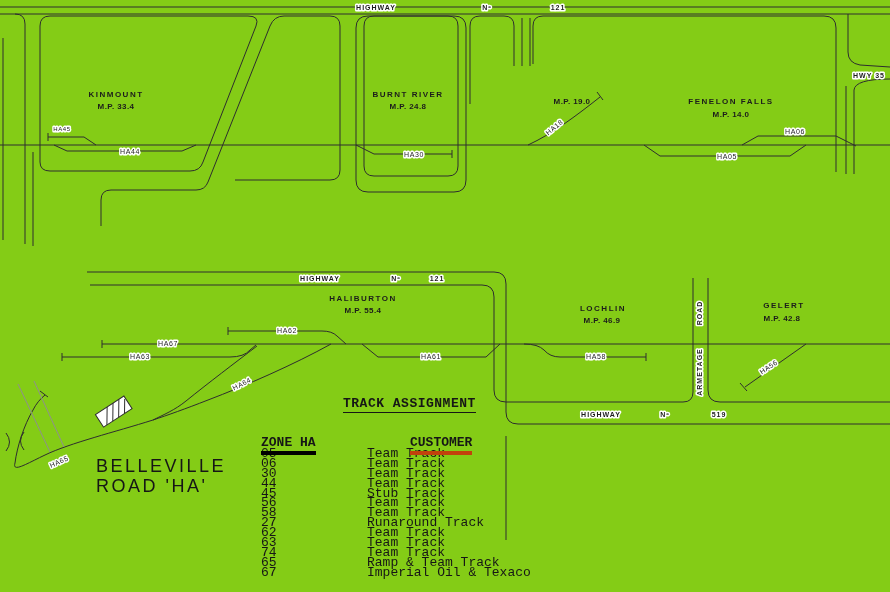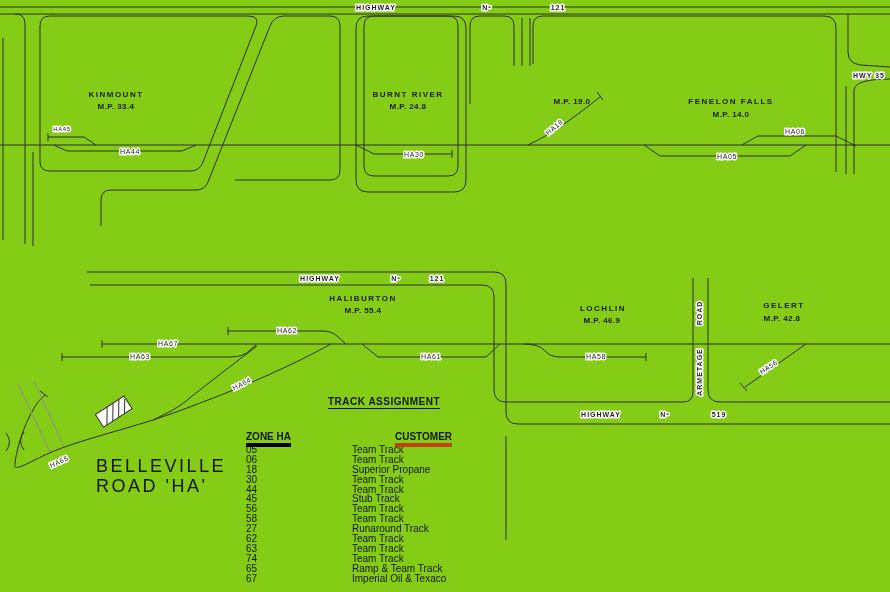--- a/index.html
+++ b/index.html
@@ -9,22 +9,22 @@
   svg path, svg line{fill:none;stroke:#2e2e2e;stroke-width:1;}
   svg .gray{stroke:#8f8f8f;}
   svg text{fill:#1c1c1c;font-family:"Liberation Sans",sans-serif;}
   svg .lbl{font-size:7px;letter-spacing:0.6px;text-anchor:middle;
            paint-order:stroke;stroke:#fff;stroke-width:3px;stroke-linejoin:round;}
   svg .tiny{font-size:6px;}
   svg .road-lbl{font-size:7px;font-weight:bold;letter-spacing:1px;text-anchor:middle;
            paint-order:stroke;stroke:#fff;stroke-width:3px;stroke-linejoin:round;}
   svg .sta{font-size:8px;font-weight:bold;letter-spacing:1.5px;text-anchor:middle;}
   svg .mp{font-size:8px;font-weight:bold;letter-spacing:0.4px;text-anchor:middle;}
-  .tbl{position:absolute;left:246px;top:396px;width:280px;color:#161616;
-       font-family:Liberation Sans, sans-serif;font-size:10px;}
+  .tbl{position:absolute;left:261px;top:396px;width:280px;color:#161616;
+       font-family:Liberation Mono, monospace;font-size:13px;}
   .tbl-title{margin-left:82px;font-weight:bold;letter-spacing:0.5px;
        border-bottom:1px solid #161616;display:inline-block;padding-bottom:1px;}
   .tbl-heads{margin-top:22px;height:14px;position:relative;font-weight:bold;}
   .tbl-heads .h1{position:absolute;left:0;border-bottom:4px solid #000000;padding-bottom:1px;}
   .tbl-heads .h2{position:absolute;left:149px;border-bottom:4px solid #c2410c;padding-bottom:1px;}
   .trow{height:9.9px;line-height:9.9px;white-space:nowrap;}
   .trow .tz{display:inline-block;width:20px;}
   .trow .tc{display:inline-block;margin-left:86px;}
   .big-title{position:absolute;left:96px;top:456px;color:#161616;
        font-family:"Liberation Sans",sans-serif;font-size:18px;letter-spacing:2.5px;
@@ -152,21 +152,20 @@
 
   <div class="tbl">
     <div class="tbl-title">TRACK ASSIGNMENT</div>
     <div class="tbl-heads">
       <span class="h1">ZONE HA</span>
       <span class="h2">CUSTOMER</span>
     </div>
     <div>
       <div class="trow"><span class="tz">05</span><span class="tc">Team Track</span></div>
       <div class="trow"><span class="tz">06</span><span class="tc">Team Track</span></div>
-      <div class="trow"><span class="tz">18</span><span class="tc">Superior Propane</span></div>
       <div class="trow"><span class="tz">30</span><span class="tc">Team Track</span></div>
       <div class="trow"><span class="tz">44</span><span class="tc">Team Track</span></div>
       <div class="trow"><span class="tz">45</span><span class="tc">Stub Track</span></div>
       <div class="trow"><span class="tz">56</span><span class="tc">Team Track</span></div>
       <div class="trow"><span class="tz">58</span><span class="tc">Team Track</span></div>
       <div class="trow"><span class="tz">27</span><span class="tc">Runaround Track</span></div>
       <div class="trow"><span class="tz">62</span><span class="tc">Team Track</span></div>
       <div class="trow"><span class="tz">63</span><span class="tc">Team Track</span></div>
       <div class="trow"><span class="tz">74</span><span class="tc">Team Track</span></div>
       <div class="trow"><span class="tz">65</span><span class="tc">Ramp &amp; Team Track</span></div>

